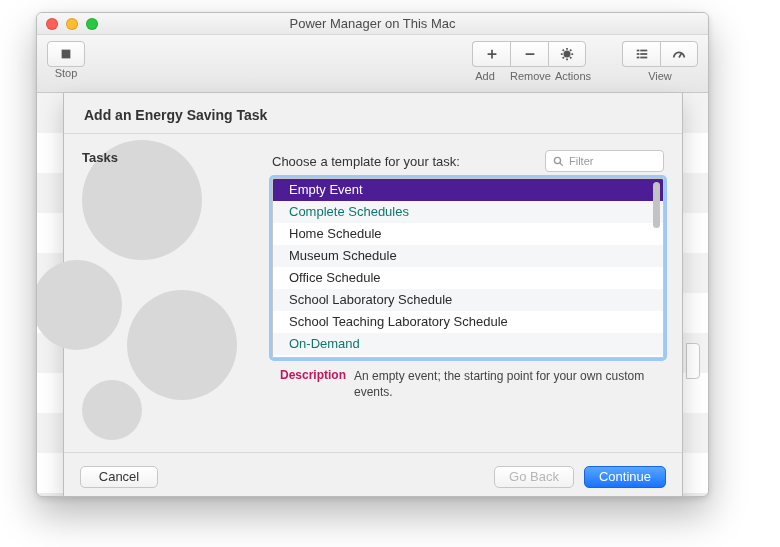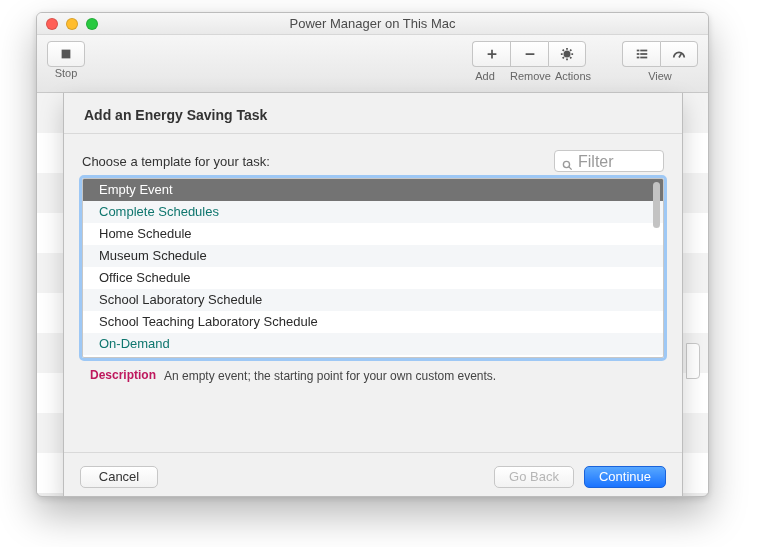--- a/index.html
+++ b/index.html
@@ -88,40 +88,40 @@
     width: 190px;
     position:relative;
     font-size:13px; font-weight:700; color:#343434;
   }
   .orb-bg { position:absolute; left:-30px; top:-10px; width:230px; height:300px; z-index:0;}
   .orb { position:absolute; border-radius:50%; background:#d8d8d8; }
   .sheet-right { flex:1; display:flex; flex-direction:column; gap:6px; }
   .choose-row { display:flex; align-items:center; gap:3px; }
   .choose-label { font-size:13px; color:#333; flex:1;}
   .filter {
-    width: 110px; height: 22px;
+    width: 119px; height: 22px;
     border: 1px solid #c8c8c8; border-radius: 4px;
-    background:#fff; display:flex; align-items:flex-end; padding:0 7px; gap:5px;
-    color:#9a9a9a; font-size:16px;
+    background:#fff; display:flex; align-items:center; padding:0 7px; gap:5px;
+    color:#9a9a9a; font-size:11px;
   }
   .filter svg { width:11px; height:11px; stroke:#9a9a9a; stroke-width:2; fill:none;}
   .listbox {
     height: 180px;
     background:#fff;
     border:1px solid #c7c7c7;
     border-radius:2px;
     outline: 3px solid #9ec8f5;
     overflow:hidden;
     position:relative;
   }
   .listscroll { position:absolute; right:3px; top:3px; width:7px; height:46px; background:#c3c3c3; border-radius:4px;}
   .li { height:22px; line-height:22px; padding-left:16px; font-size:13px; color:#2a2a2a; white-space:nowrap; overflow:hidden; }
   .li.alt { background:#f4f6f8; }
   .li.header { font-weight:400; color:#0f766e; }
-  .li.sel { background:#737373; color:#fff; }
+  .li.sel { background:#4c1d95; color:#fff; }
   .desc-row { display:flex; gap:8px; font-size:12px; color:#444; padding: 4px 2px 0 2px;}
   .desc-label { color:#be185d; font-weight:600; width:72px; text-align:right;}
   .desc-text { flex:1; line-height:1.35;}
   .sheet-footer {
     position:absolute; left:0; right:0; bottom:0;
     height:48px; border-top:1px solid #d9d9d9;
     display:flex; align-items:center; padding: 0 16px;
   }
   .btn {
     height:22px; min-width:78px; padding: 0 14px;
@@ -219,20 +219,29 @@
       <div class="bg-stripe"></div>
       <div class="bg-stripe"></div>
       <div class="bg-stripe"></div>
   </div>
   <div class="fragment"></div>
 
   <div class="sheet">
     <div class="sheet-head">Add an Energy Saving Task</div>
     <div class="sheet-sep"></div>
     <div class="sheet-body">
+      <div class="sheet-left">
+        <div class="orb-bg">
+          <div class="orb" style="left:30px; top:0; width:120px; height:120px;"></div>
+          <div class="orb" style="left:-20px; top:120px; width:90px; height:90px;"></div>
+          <div class="orb" style="left:75px; top:150px; width:110px; height:110px;"></div>
+          <div class="orb" style="left:30px; top:240px; width:60px; height:60px;"></div>
+        </div>
+        <span style="position:relative; z-index:1">Tasks</span>
+      </div>
       <div class="sheet-right">
         <div class="choose-row">
           <span class="choose-label">Choose a template for your task:</span>
           <div class="filter">
             <svg viewBox="0 0 16 16">
                 <circle cx="6.5" cy="6.5" r="4.5"></circle>
                 <path d="M10 10l4 4"></path>
               </svg>
             <span>Filter</span>
           </div>

